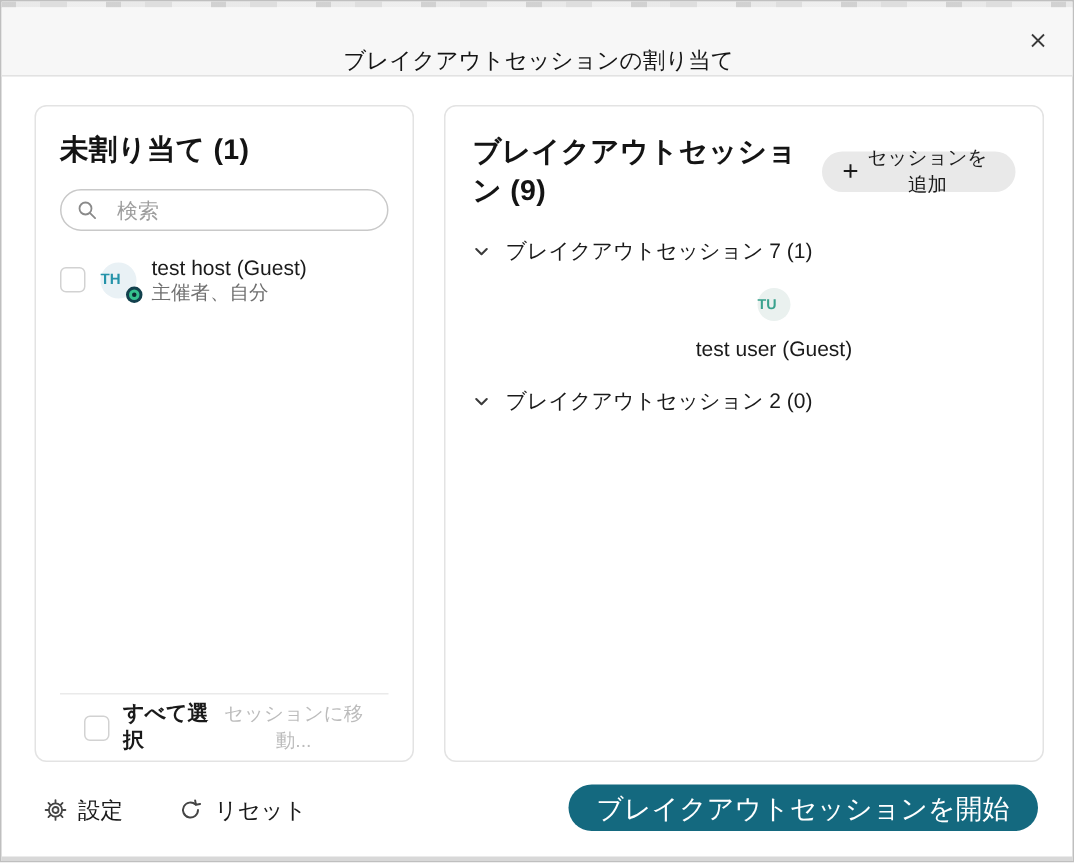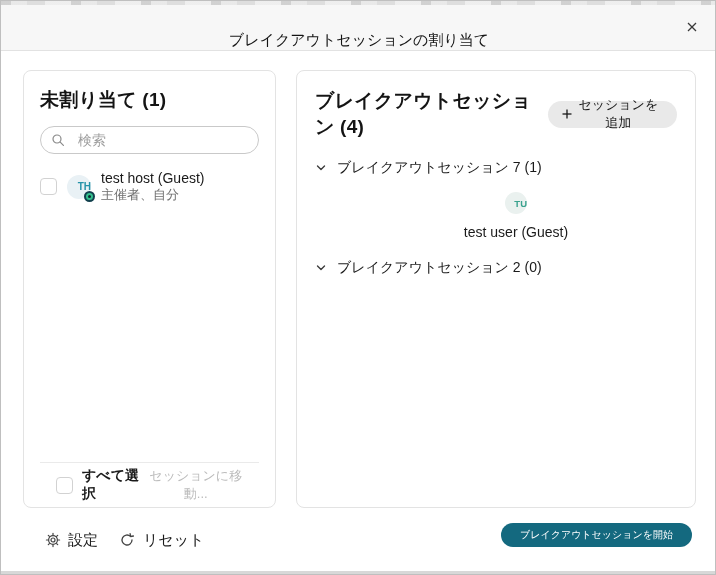--- a/index.html
+++ b/index.html
@@ -50,21 +50,21 @@
   }
   .search-box input::placeholder { color:#9e9e9e; }
 
   .prow { display:flex; align-items:center; gap:10px; margin-top:16px; }
   .checkbox {
     width:17px; height:17px; border:1.5px solid #d2d2d2; border-radius:4px; background:#fff;
     flex:0 0 auto; cursor:pointer;
   }
   .avatar {
     position:relative; width:24px; height:24px; border-radius:50%;
-    display:flex; align-items:center; justify-content:flex-end;
+    display:flex; align-items:center; justify-content:flex-start;
     font-size:10px; font-weight:700; flex:0 0 auto;
   }
   .avatar-th { background:#e9f1f5; color:#2593a9; }
   .avatar-tu { background:#eaf1ef; color:#3aa28e; }
   .host-badge {
     position:absolute; right:-4px; bottom:-3px; width:11px; height:11px; border-radius:50%;
     background:#12404d; display:flex; align-items:center; justify-content:center;
   }
   .host-badge i {
     display:block; width:7px; height:7px; border-radius:50%;
@@ -92,26 +92,26 @@
   .session-label { font-size:14px; color:#1a1a1a; }
   .session-participant { display:flex; align-items:center; gap:10px; margin:15px 0 0 40px;flex-direction:column; }
   .session-participant .avatar { width:22px; height:22px; font-size:9.5px; }
 
   .bottom-bar { position:absolute; left:0; top:514px; width:716px; height:48px; }
   .tool-btn {
     position:absolute; display:flex; align-items:center; gap:8px;
     background:none; border:none; font-family:inherit; font-size:15px; color:#1a1a1a; cursor:pointer;
     height:26px; top:12px;
   }
-  .settings-btn { left:44px;gap:7px; }
+  .settings-btn { left:28px;gap:7px; }
   .reset-btn { left:118px; }
   .start-btn {
-    position:absolute; right:25px; top:8px; height:24px; padding:0 19px;
+    position:absolute; right:25px; top:8px; height:31px; padding:0 19px;
     background:#14697f; color:#ffffff; border:none; border-radius:16px;
-    font-size:10px; font-family:inherit; cursor:pointer;
+    font-size:18px; font-family:inherit; cursor:pointer;
   }
 
   .window-bottom { position:absolute; left:0; bottom:0; width:716px; height:3px; background:#d8d8d8; }
 
   svg { display:block; }
 </style>
 </head>
 <body>
 
 <div class="window">
@@ -162,21 +162,21 @@
         <span class="checkbox"></span>
         <span class="select-all-label">すべて選択</span>
         <button class="move-link">セッションに移動...</button>
       </div>
     </div>
   </div>
 
   <div class="panel panel-right">
     <div class="panel-right-inner">
       <div class="sessions-header">
-        <div class="panel-title">ブレイクアウトセッション  (4)</div>
+        <div class="panel-title">ブレイクアウトセッション  (9)</div>
         <button class="add-session-btn">
           <span>
             <svg width="12" height="12" viewBox="0 0 12 12">
               <line x1="6" y1="1.5" x2="6" y2="10.5" stroke="#1a1a1a" stroke-width="1.3"></line>
               <line x1="1.5" y1="6" x2="10.5" y2="6" stroke="#1a1a1a" stroke-width="1.3"></line>
             </svg>
           </span>
           <span>セッションを追加</span>
         </button>
       </div>

